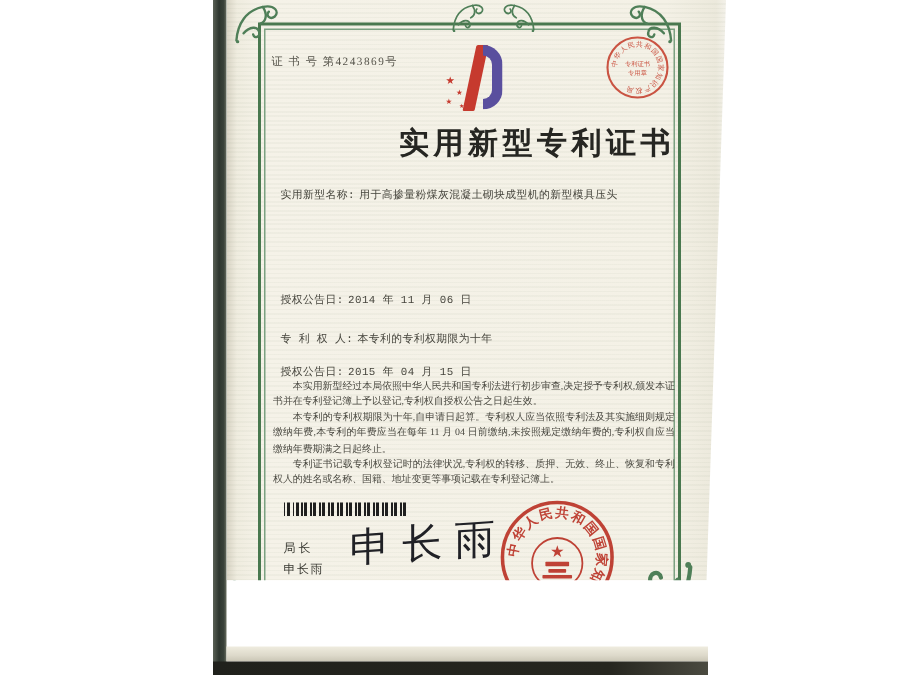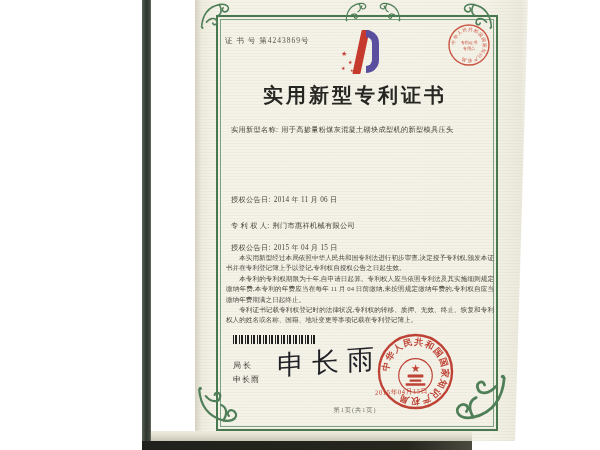--- a/index.html
+++ b/index.html
@@ -1,46 +1,46 @@
 <!DOCTYPE html>
 <html><head>
 <meta charset="utf-8">
 <style>
   html,body{margin:0;padding:0;background:#ffffff;}
   .canvas{position:relative;width:600px;height:450px;background:#ffffff;overflow:hidden;
           font-family:"Liberation Serif","DejaVu Serif",serif;}
   
   .spine{position:absolute;left:142px;top:0;width:9px;height:450px;
          background:linear-gradient(90deg,#5a6156 0%,#2e362f 45%,#3a423a 80%,#6a6f61 100%);}
-  .page{position:absolute;left:151px;top:0;width:333px;height:441px;
+  .page{position:absolute;left:151px;top:0;width:333px;height:387px;
         background:linear-gradient(90deg,#d8d3c4 0px,#efecdf 7px,#f5f2e8 22px,#f4f1e6 88%,#ece9dc 98%,#f3f1e9 100%);
-        clip-path:polygon(0 0,100% 0,calc(100% - 13px) 100%,0 100%);margin-left:44px;}
+        clip-path:polygon(0 0,100% 0,calc(100% - 13px) 100%,0 100%);}
   .page-texture{position:absolute;inset:0;
         background:repeating-linear-gradient(0deg,rgba(110,130,100,0.05) 0 1px,transparent 1px 3px);}
   .under-pages{position:absolute;left:151px;top:431px;width:321px;height:10px;
         background:linear-gradient(180deg,#efecdf, #ddd9ca 60%, #c9c5b5);}
   .bottom-shadow{position:absolute;left:142px;top:441px;width:330px;height:9px;
         background:linear-gradient(90deg,#20211c 0%,#26261f 80%,#4a4a40 100%);}
   
   .frame{position:absolute;left:21px;top:15px;width:278px;height:412px;
          border:2px solid #49784f;}
   .frame-inner{position:absolute;inset:2px;border:1px solid #7ba181;}
   .flourish{position:absolute;color:#4f7f58;}
   
   .cert-no{position:absolute;left:30px;top:36px;font-size:7.5px;color:#56544b;letter-spacing:1px;}
   .logo{position:absolute;left:144px;top:27px;width:56px;height:50px;}
   .logo-blade{position:absolute;left:18px;top:3px;width:8px;height:44px;background:#c63a2e;
               transform:skewX(-12deg);border-radius:1px;}
   .logo-hook{position:absolute;left:27px;top:3px;width:13px;height:43px;border:7px solid #5a4f9e;
              border-left:none;border-radius:0 24px 24px 0;box-sizing:border-box;}
   .logo-star{position:absolute;color:#c63a2e;line-height:1;}
   .stamp-top{position:absolute;left:252px;top:23px;width:44px;height:44px;mix-blend-mode:multiply;opacity:.9;}
-  .title{position:absolute;left:21px;top:82px;width:278px;text-align:center;
+  .title{position:absolute;left:21px;top:82px;width:278px;text-align:right;
          font-size:20px;font-weight:600;letter-spacing:3px;color:#262622;}
-  .field{position:absolute;left:36px;font-size:7.2px;color:#45443c;letter-spacing:.3px;white-space:nowrap;}
+  .field{position:absolute;left:36px;font-size:7.2px;color:#45443c;letter-spacing:.3px;white-space:nowrap;font-family:Liberation Mono, monospace;}
   .field .lbl{margin-right:3px;}
   .body-text{position:absolute;left:31px;top:253px;width:268px;font-size:6.6px;line-height:10.4px;
              color:#4a4941;text-align:justify;}
   .body-text p{margin:0;text-indent:2em;}
   .barcode{position:absolute;left:38px;top:335px;width:82px;height:9px;
            background:repeating-linear-gradient(90deg,#1f1f1f 0 1px,transparent 1px 2px,#1f1f1f 2px 4px,transparent 4px 6px);}
   .director-title{position:absolute;left:38px;top:360px;font-size:8px;color:#3a3a33;letter-spacing:2px;text-align:right;}
   .director-name{position:absolute;left:38px;top:374px;font-size:8px;color:#3a3a33;letter-spacing:1px;}
   .signature{position:absolute;left:82px;top:344px;font-size:27px;color:#202126;
              transform:rotate(-4deg) skewX(-4deg);letter-spacing:8px;font-weight:500;}
@@ -117,21 +117,21 @@
 
     <div class="title">实用新型专利证书</div>
 
     <div class="field" style="top:125px">
       <span class="lbl">实用新型名称:</span><span>用于高掺量粉煤灰混凝土砌块成型机的新型模具压头</span>
     </div>
     <div class="field" style="top:195px">
       <span class="lbl">授权公告日:</span><span>2014 年 11 月 06 日</span>
     </div>
     <div class="field" style="top:221px">
-      <span class="lbl">专 利 权 人:</span><span>荆门市惠祥机械有限公司</span>
+      <span class="lbl">专 利 权 人:</span><span>本专利的专利权期限为十年</span>
     </div>
     <div class="field" style="top:243px">
       <span class="lbl">授权公告日:</span><span>2015 年 04 月 15 日</span>
     </div>
 
     <div class="body-text">
       <p>本实用新型经过本局依照中华人民共和国专利法进行初步审查,决定授予专利权,颁发本证书并在专利登记簿上予以登记,专利权自授权公告之日起生效。</p>
       <p>本专利的专利权期限为十年,自申请日起算。专利权人应当依照专利法及其实施细则规定缴纳年费,本专利的年费应当在每年 11 月 04 日前缴纳,未按照规定缴纳年费的,专利权自应当缴纳年费期满之日起终止。</p>
       <p>专利证书记载专利权登记时的法律状况,专利权的转移、质押、无效、终止、恢复和专利权人的姓名或名称、国籍、地址变更等事项记载在专利登记簿上。</p>
     </div>

